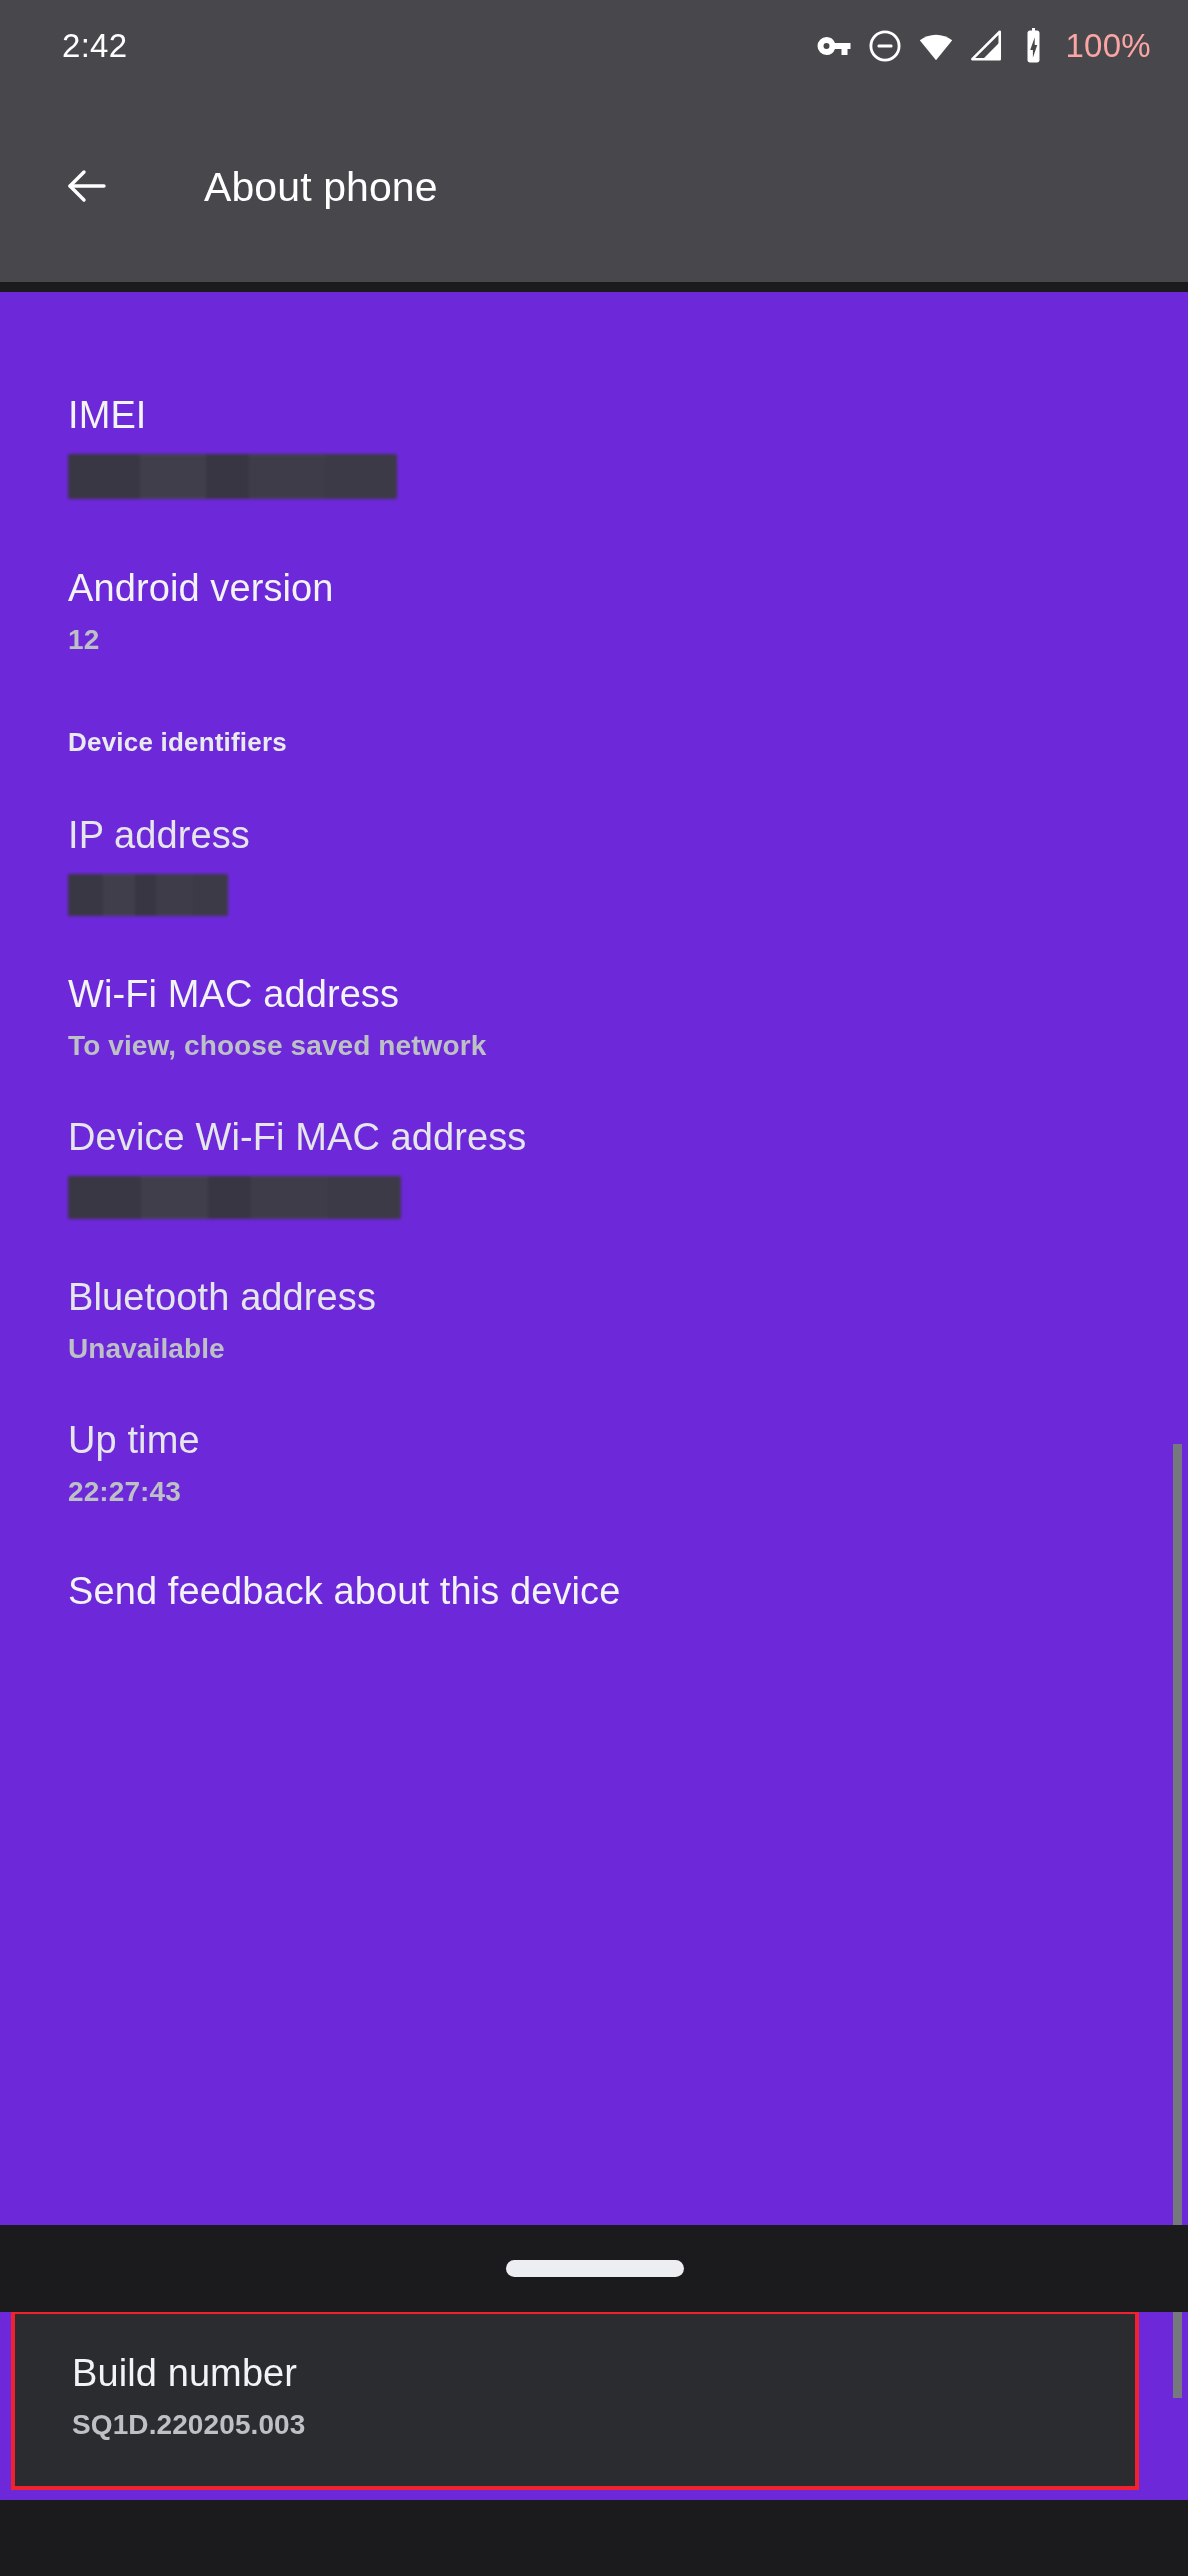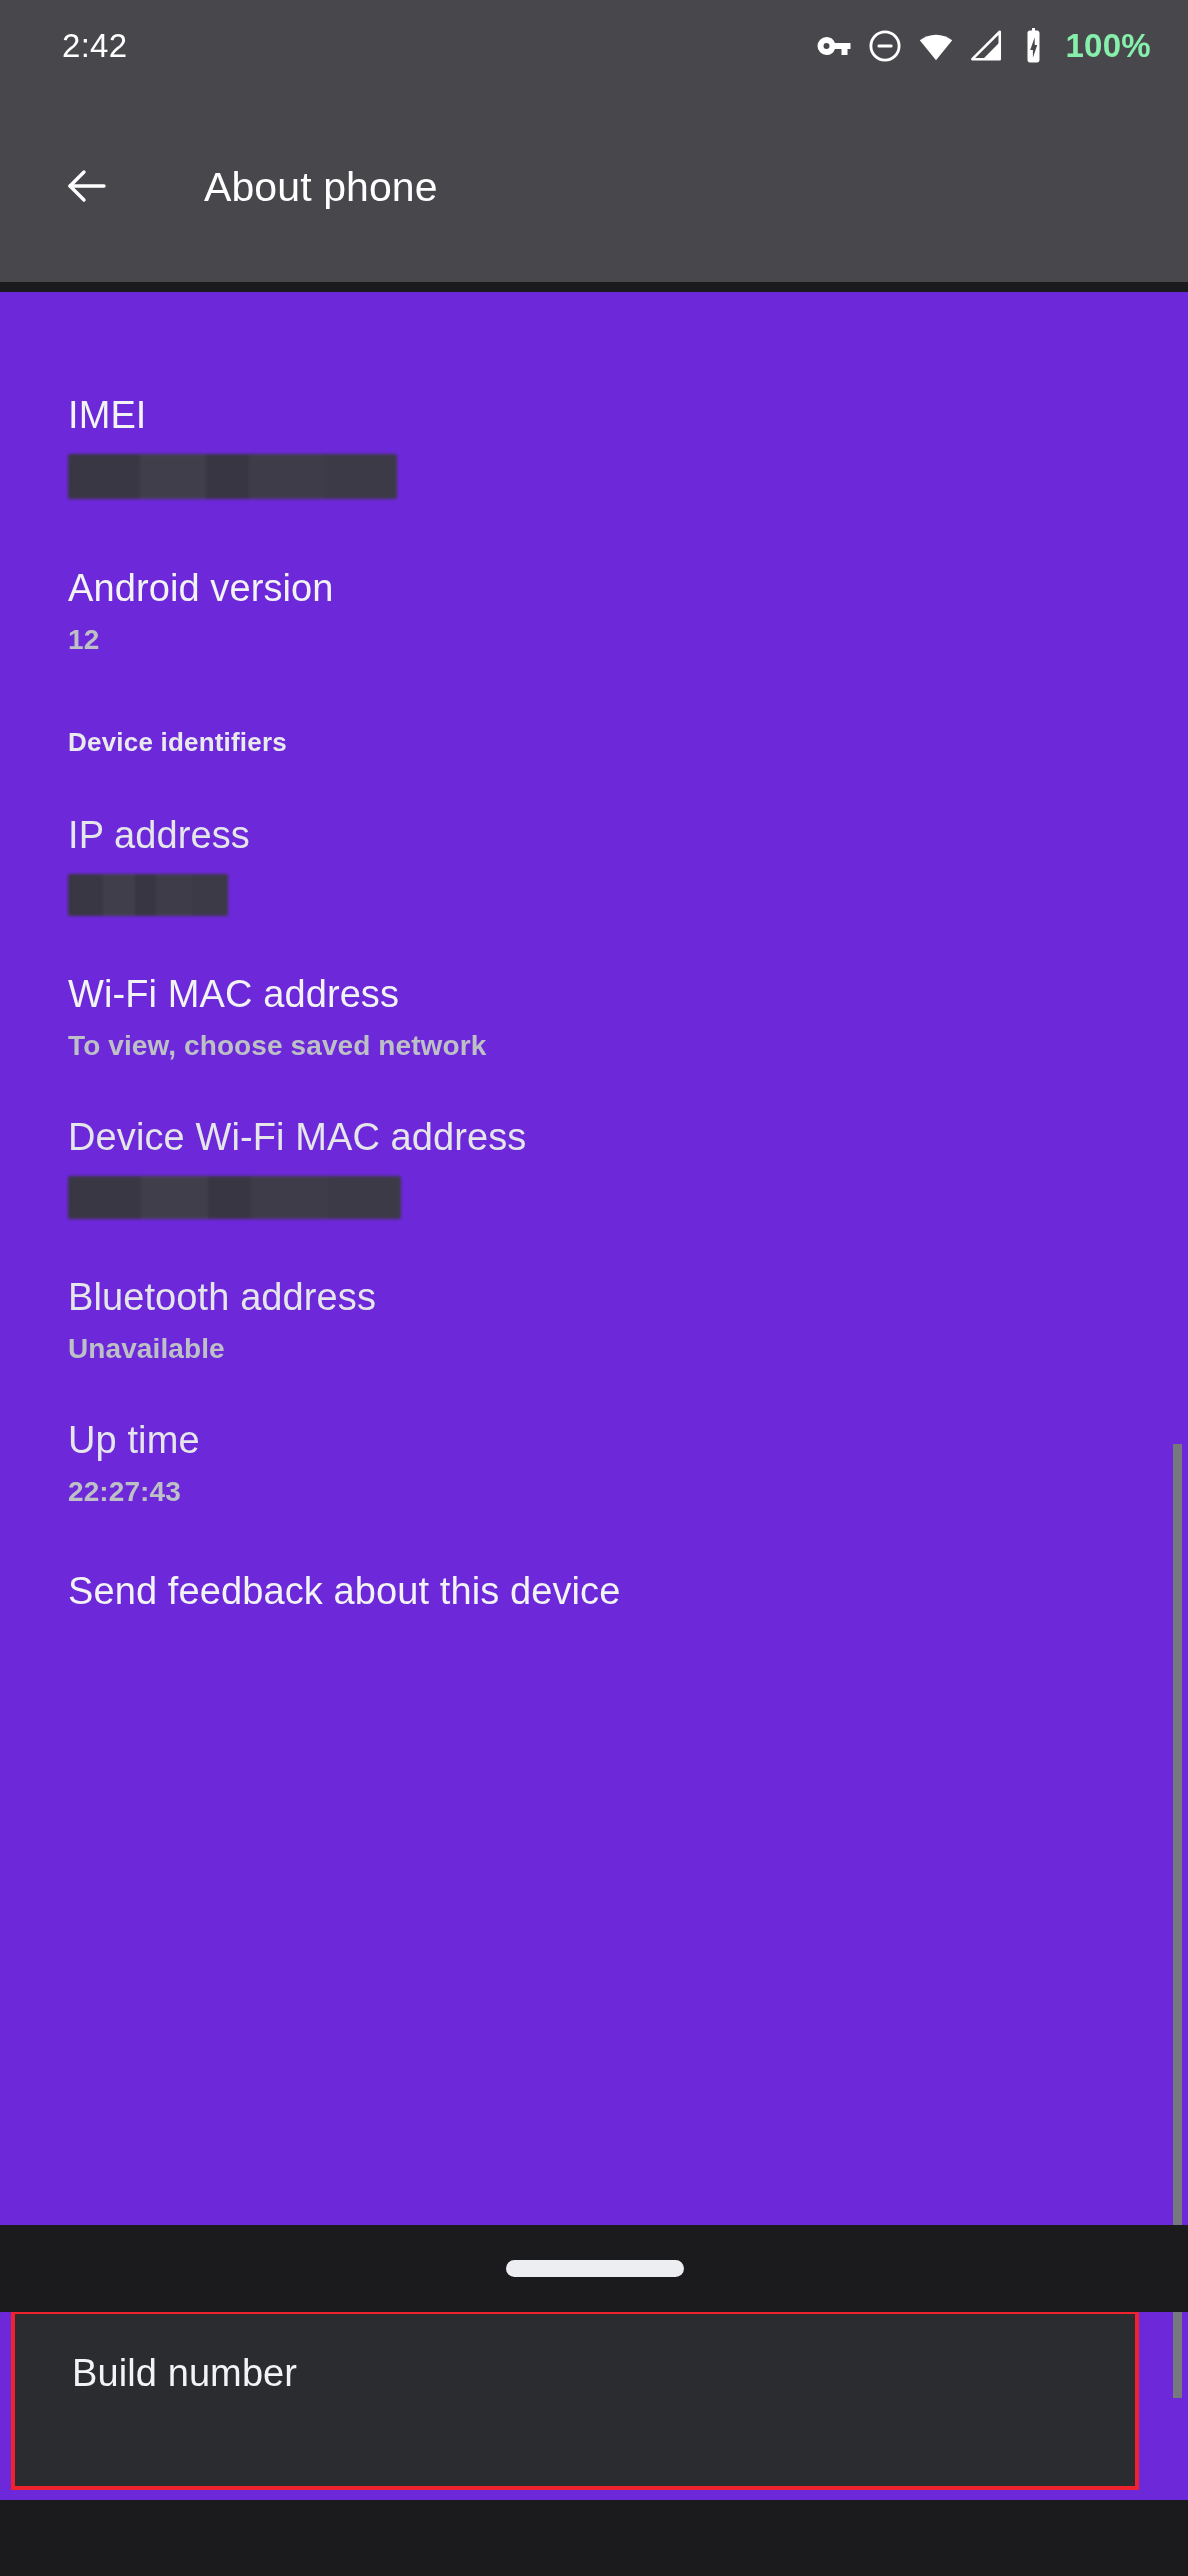--- a/index.html
+++ b/index.html
@@ -37,23 +37,23 @@
     letter-spacing:0.3px;
     font-weight:400;
   }
   .sb-icons {
     display:flex;
     align-items:center;
     gap:15px;
   }
   .sb-icons svg { display:block; }
   .sb-battery-pct {
-    color:#86efac;
+    color:#fca5a5;
     font-size:33px;
-    font-weight:700;
+    font-weight:400;
     margin-left:3.7px;
     letter-spacing:0.3px;
   }
 
   
   .appbar {
     position:absolute;
     top:92px; left:0;
     width:1189px;
     height:190px;
@@ -277,20 +277,21 @@
 
     <div class="pref" style="padding-top:62px;">
       <div class="pref-title bright">Send feedback about this device</div>
     </div>
 
   </div>
 
   <div class="highlight-box">
     <div class="highlight-inner">
       <div class="pref-title bright">Build number</div>
+      <div class="pref-summary">SQ1D.220205.003</div>
     </div>
   </div>
 
   <div class="scrollbar-thumb"></div>
 
   <div class="navbar">
     <div class="nav-pill"></div>
   </div>
 
 </div>

